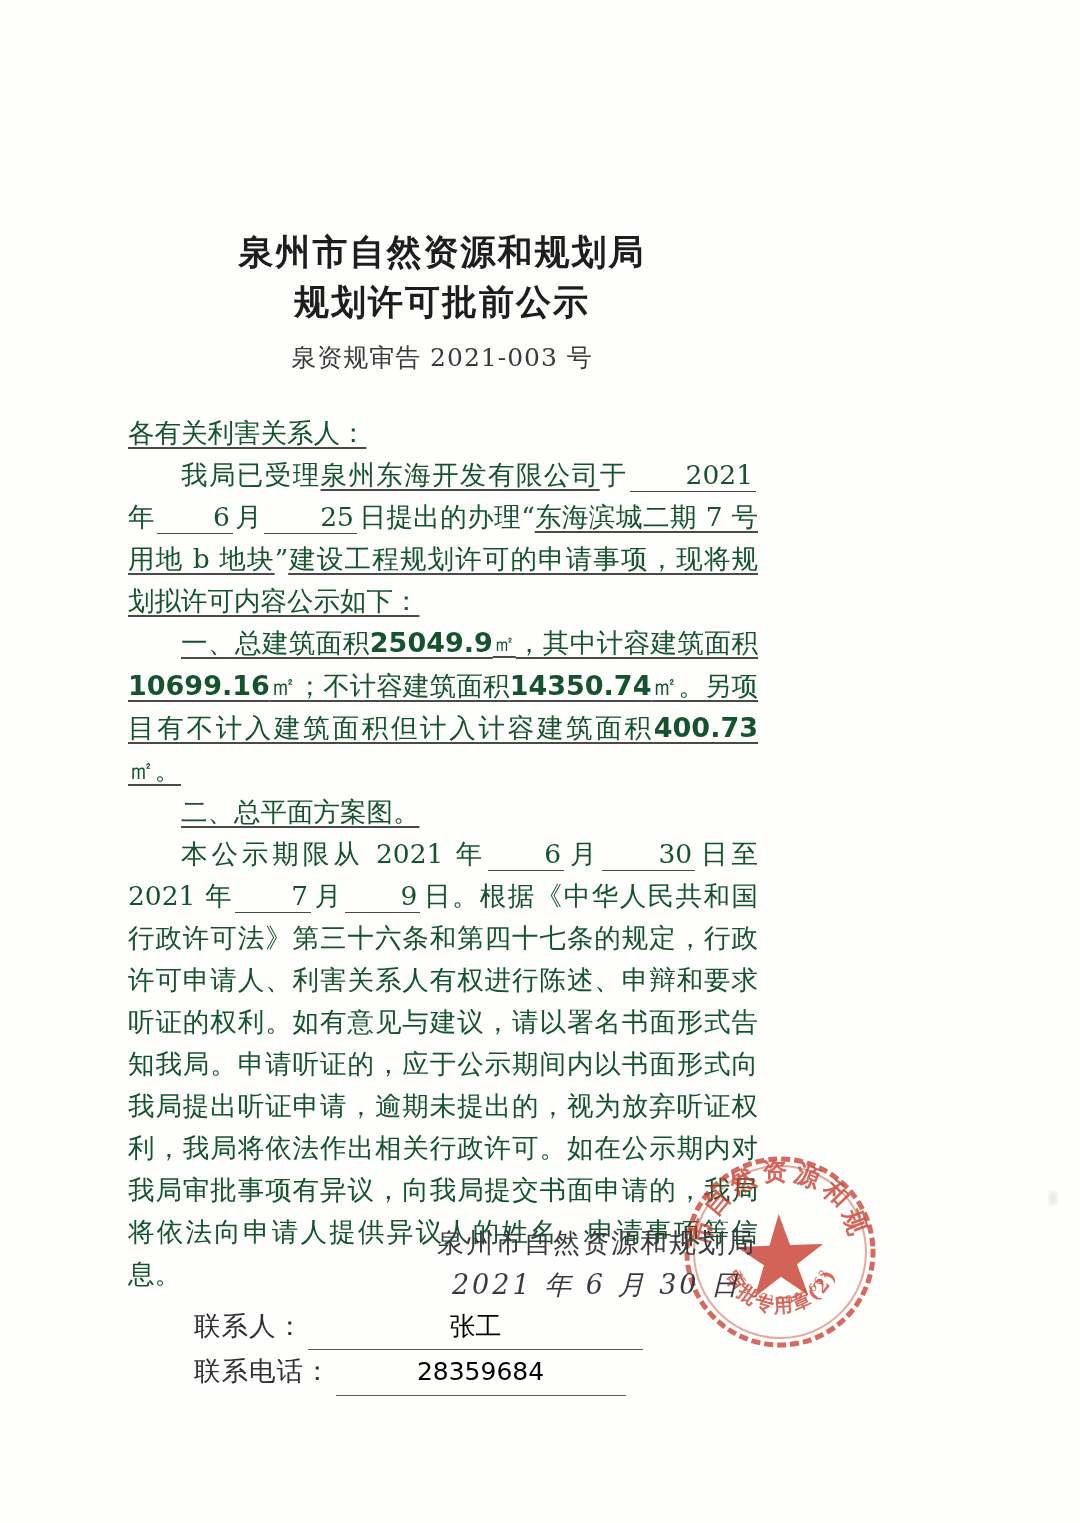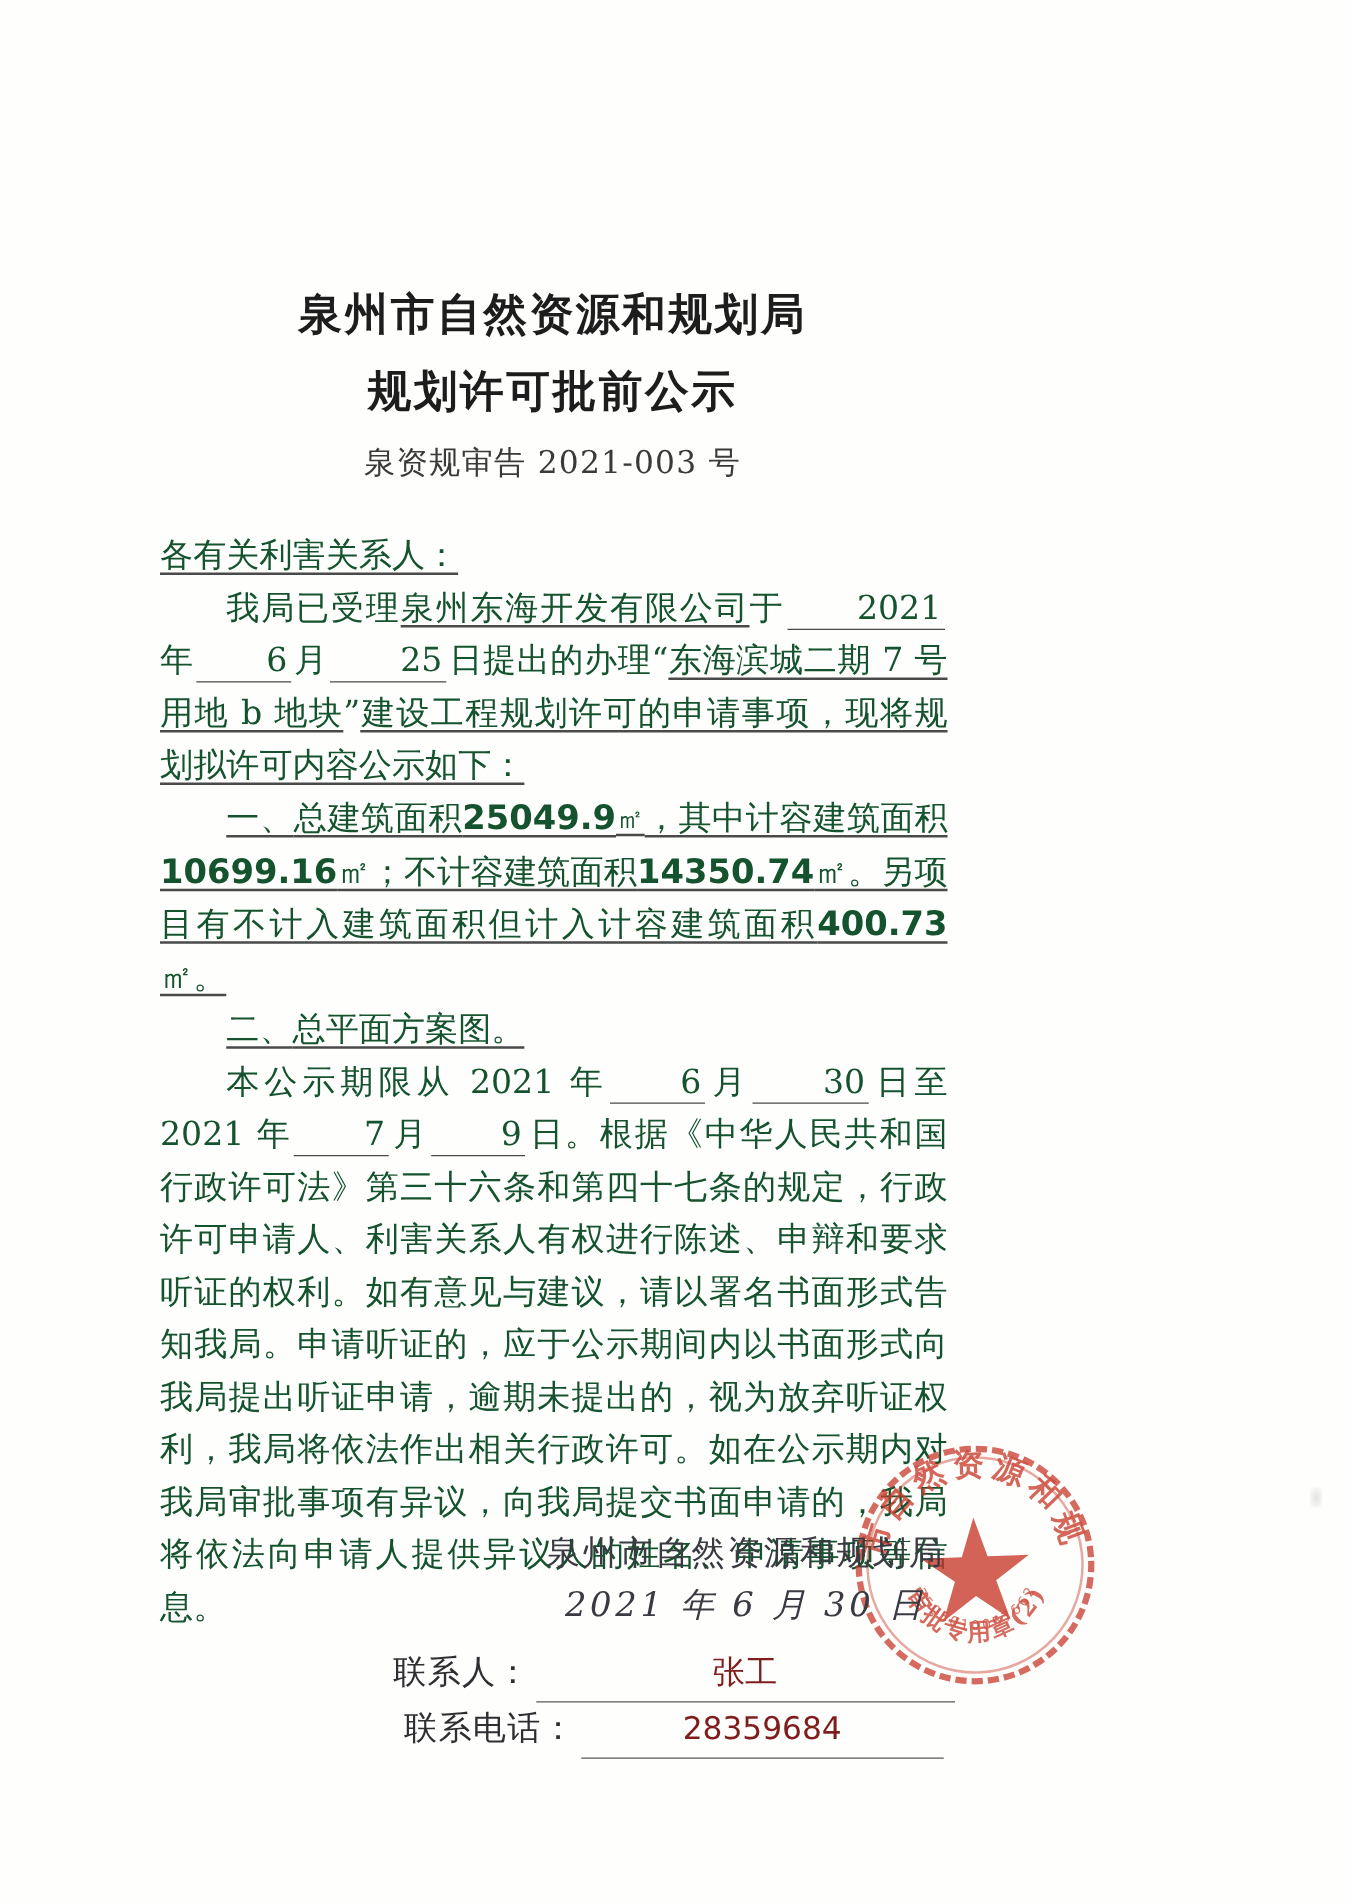--- a/index.html
+++ b/index.html
@@ -28,21 +28,21 @@
     text-align: center;
   }
   .title-line-1, .title-line-2 {
     font-family: "DejaVu Serif", "Liberation Serif", serif;
     font-weight: bold;
     font-size: 35px;
     letter-spacing: 2px;
     color: #1d1d1d;
     line-height: 1.38;
   }
-  .title-line-2 { margin-top: 14px; }
+  .title-line-2 { margin-top: 2px; }
   .doc-number {
     margin-top: 14px;
     font-size: 25px;
     letter-spacing: 1px;
     color: #3a3a3a;
     font-weight: normal;
   }
 
   
   .body-block {
@@ -95,30 +95,29 @@
     margin-top: 10px;
     padding-left: 128px;
     font-size: 26.5px;
     line-height: 42px;
     color: #2f2f33;
   }
   .contact-row {
     display: flex;
     align-items: baseline;
     margin-left: 66px;
-    justify-content: center;
   }
   .contact-label { white-space: nowrap; letter-spacing: 1px; }
   .contact-value {
     flex: 0 0 auto;
     border-bottom: 1.6px solid #5a5a5a;
     text-align: center;
     padding: 0 10px 2px 10px;
     margin-left: 4px;
-    color: #7f1d1d;
+    color: #000000;
     font-family: "DejaVu Sans", "Liberation Sans", sans-serif;
     font-size: 25px;
   }
   .contact-value.name { width: 335px; font-family: "DejaVu Serif","Liberation Serif",serif; font-size: 26px; }
   .contact-value.phone { width: 290px; }
 
   
   .sign-block {
     position: absolute;
     right: 128px;

